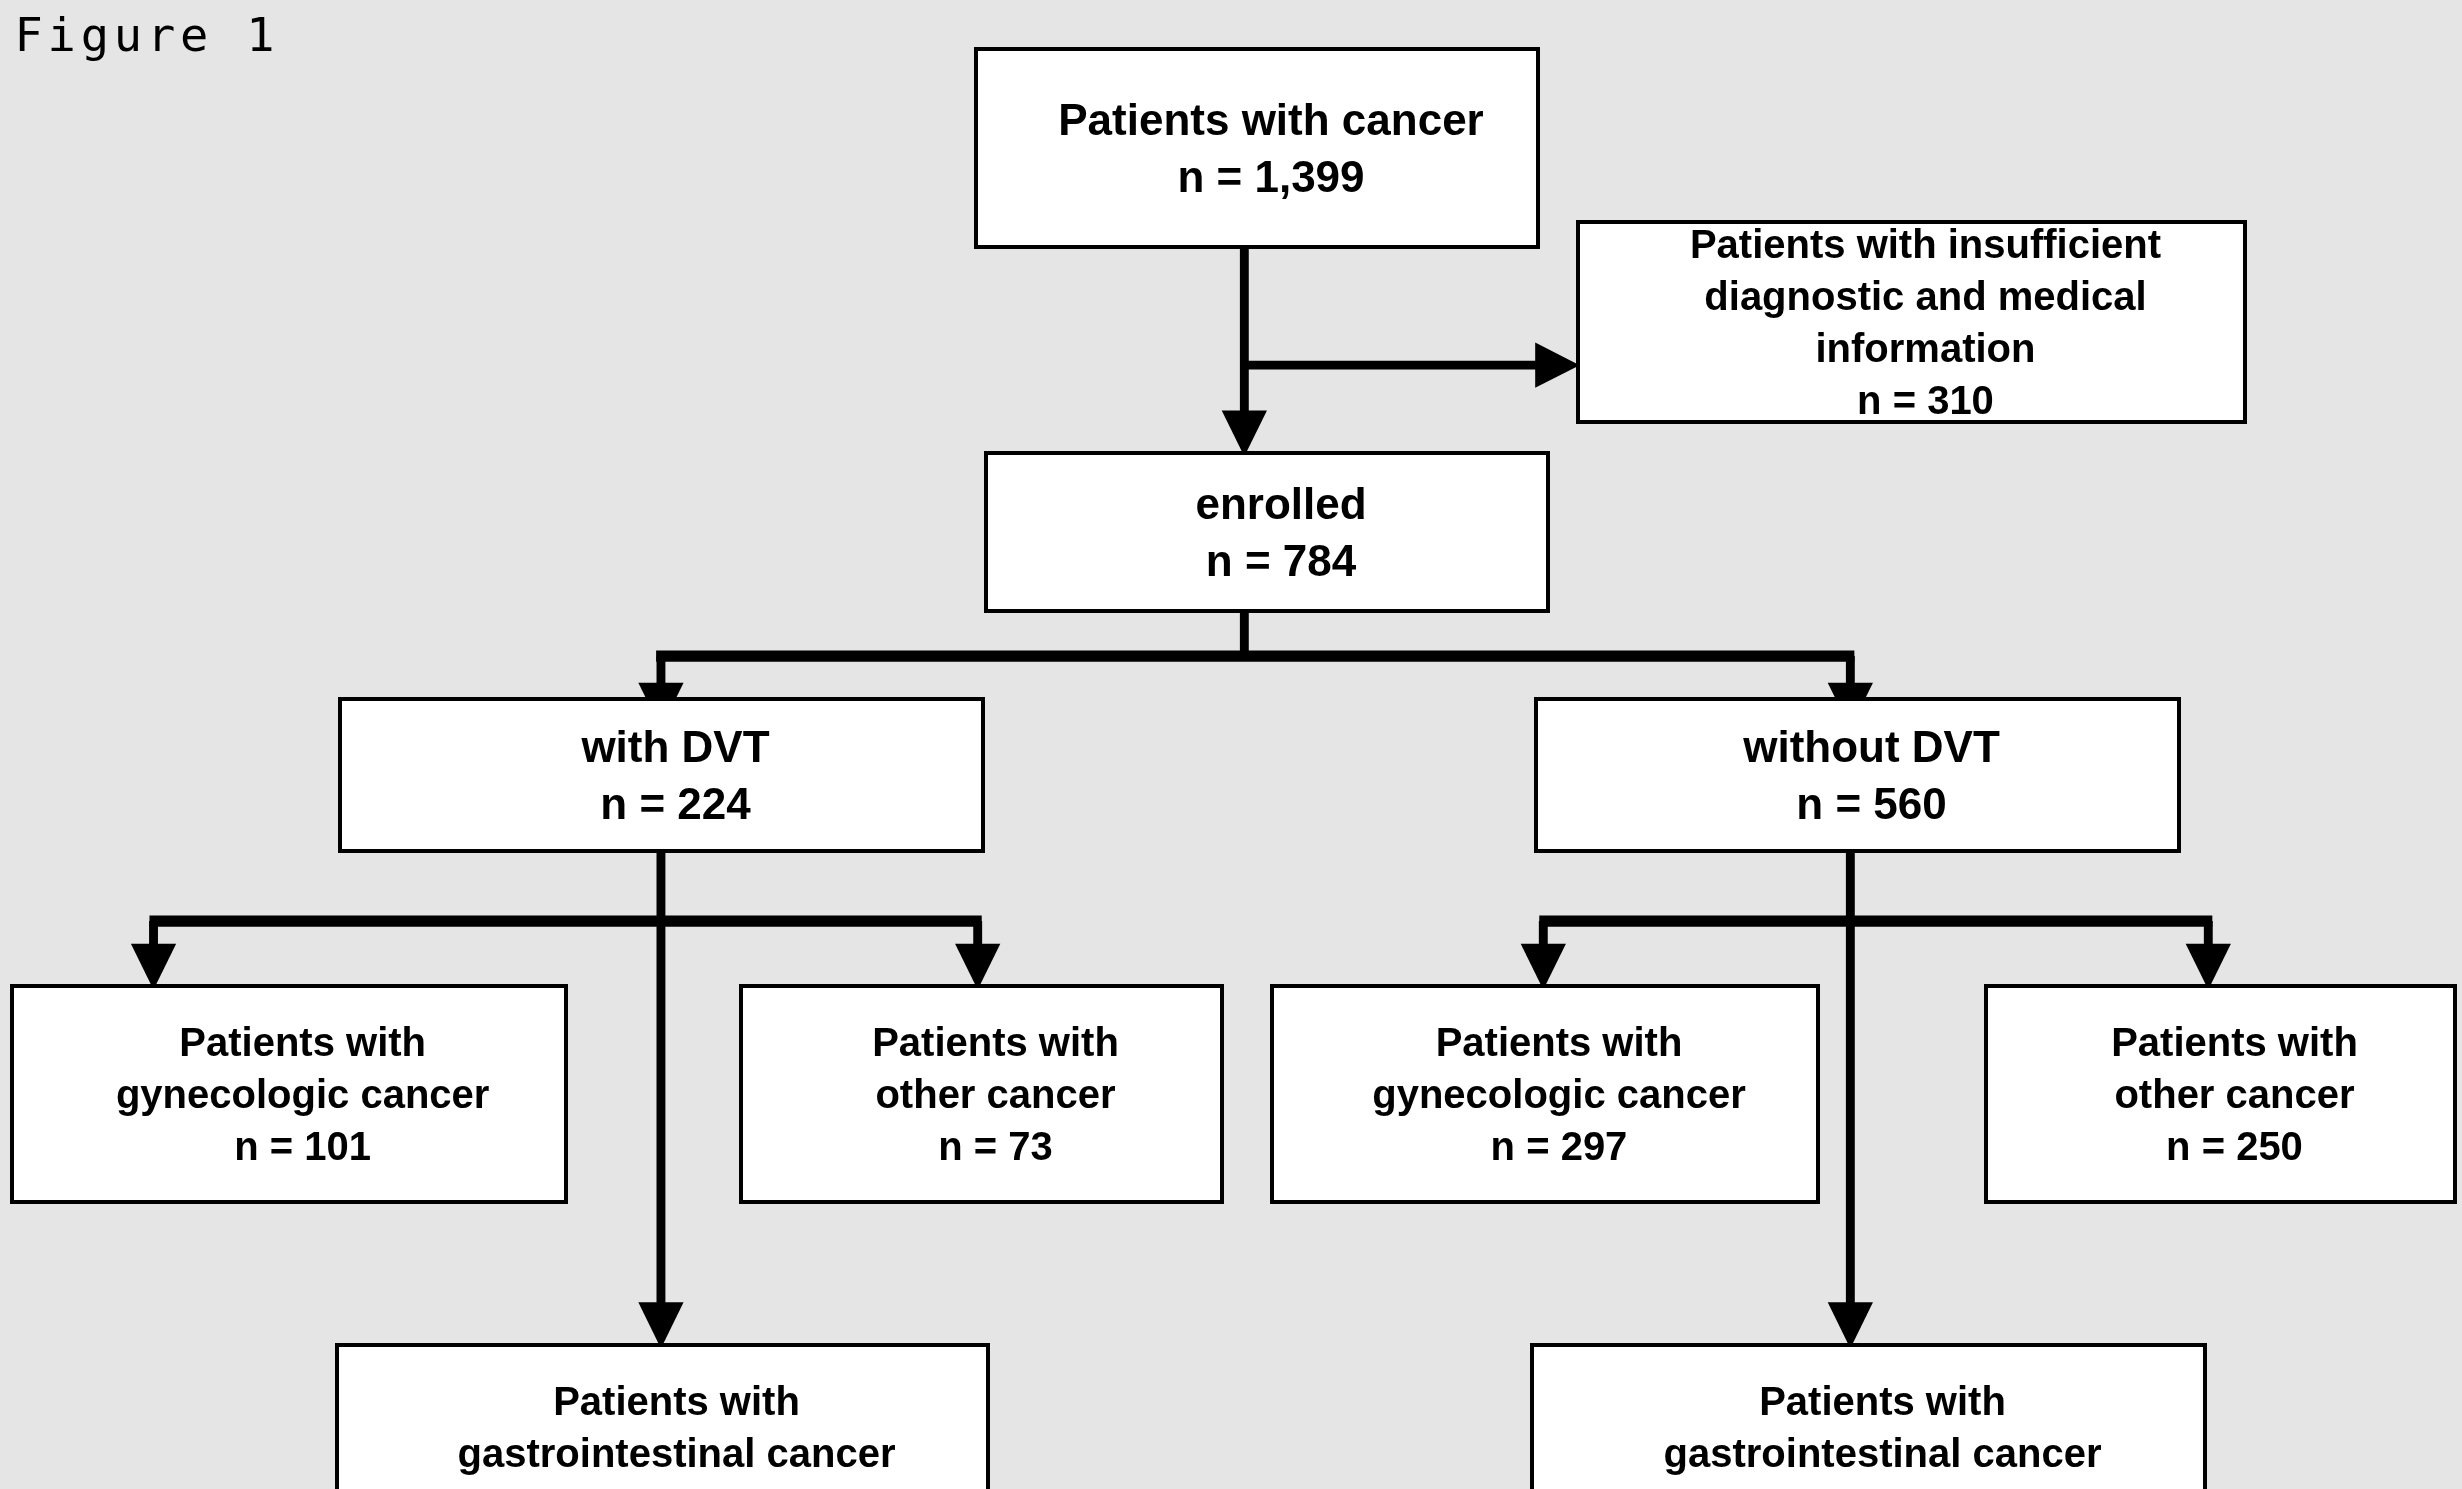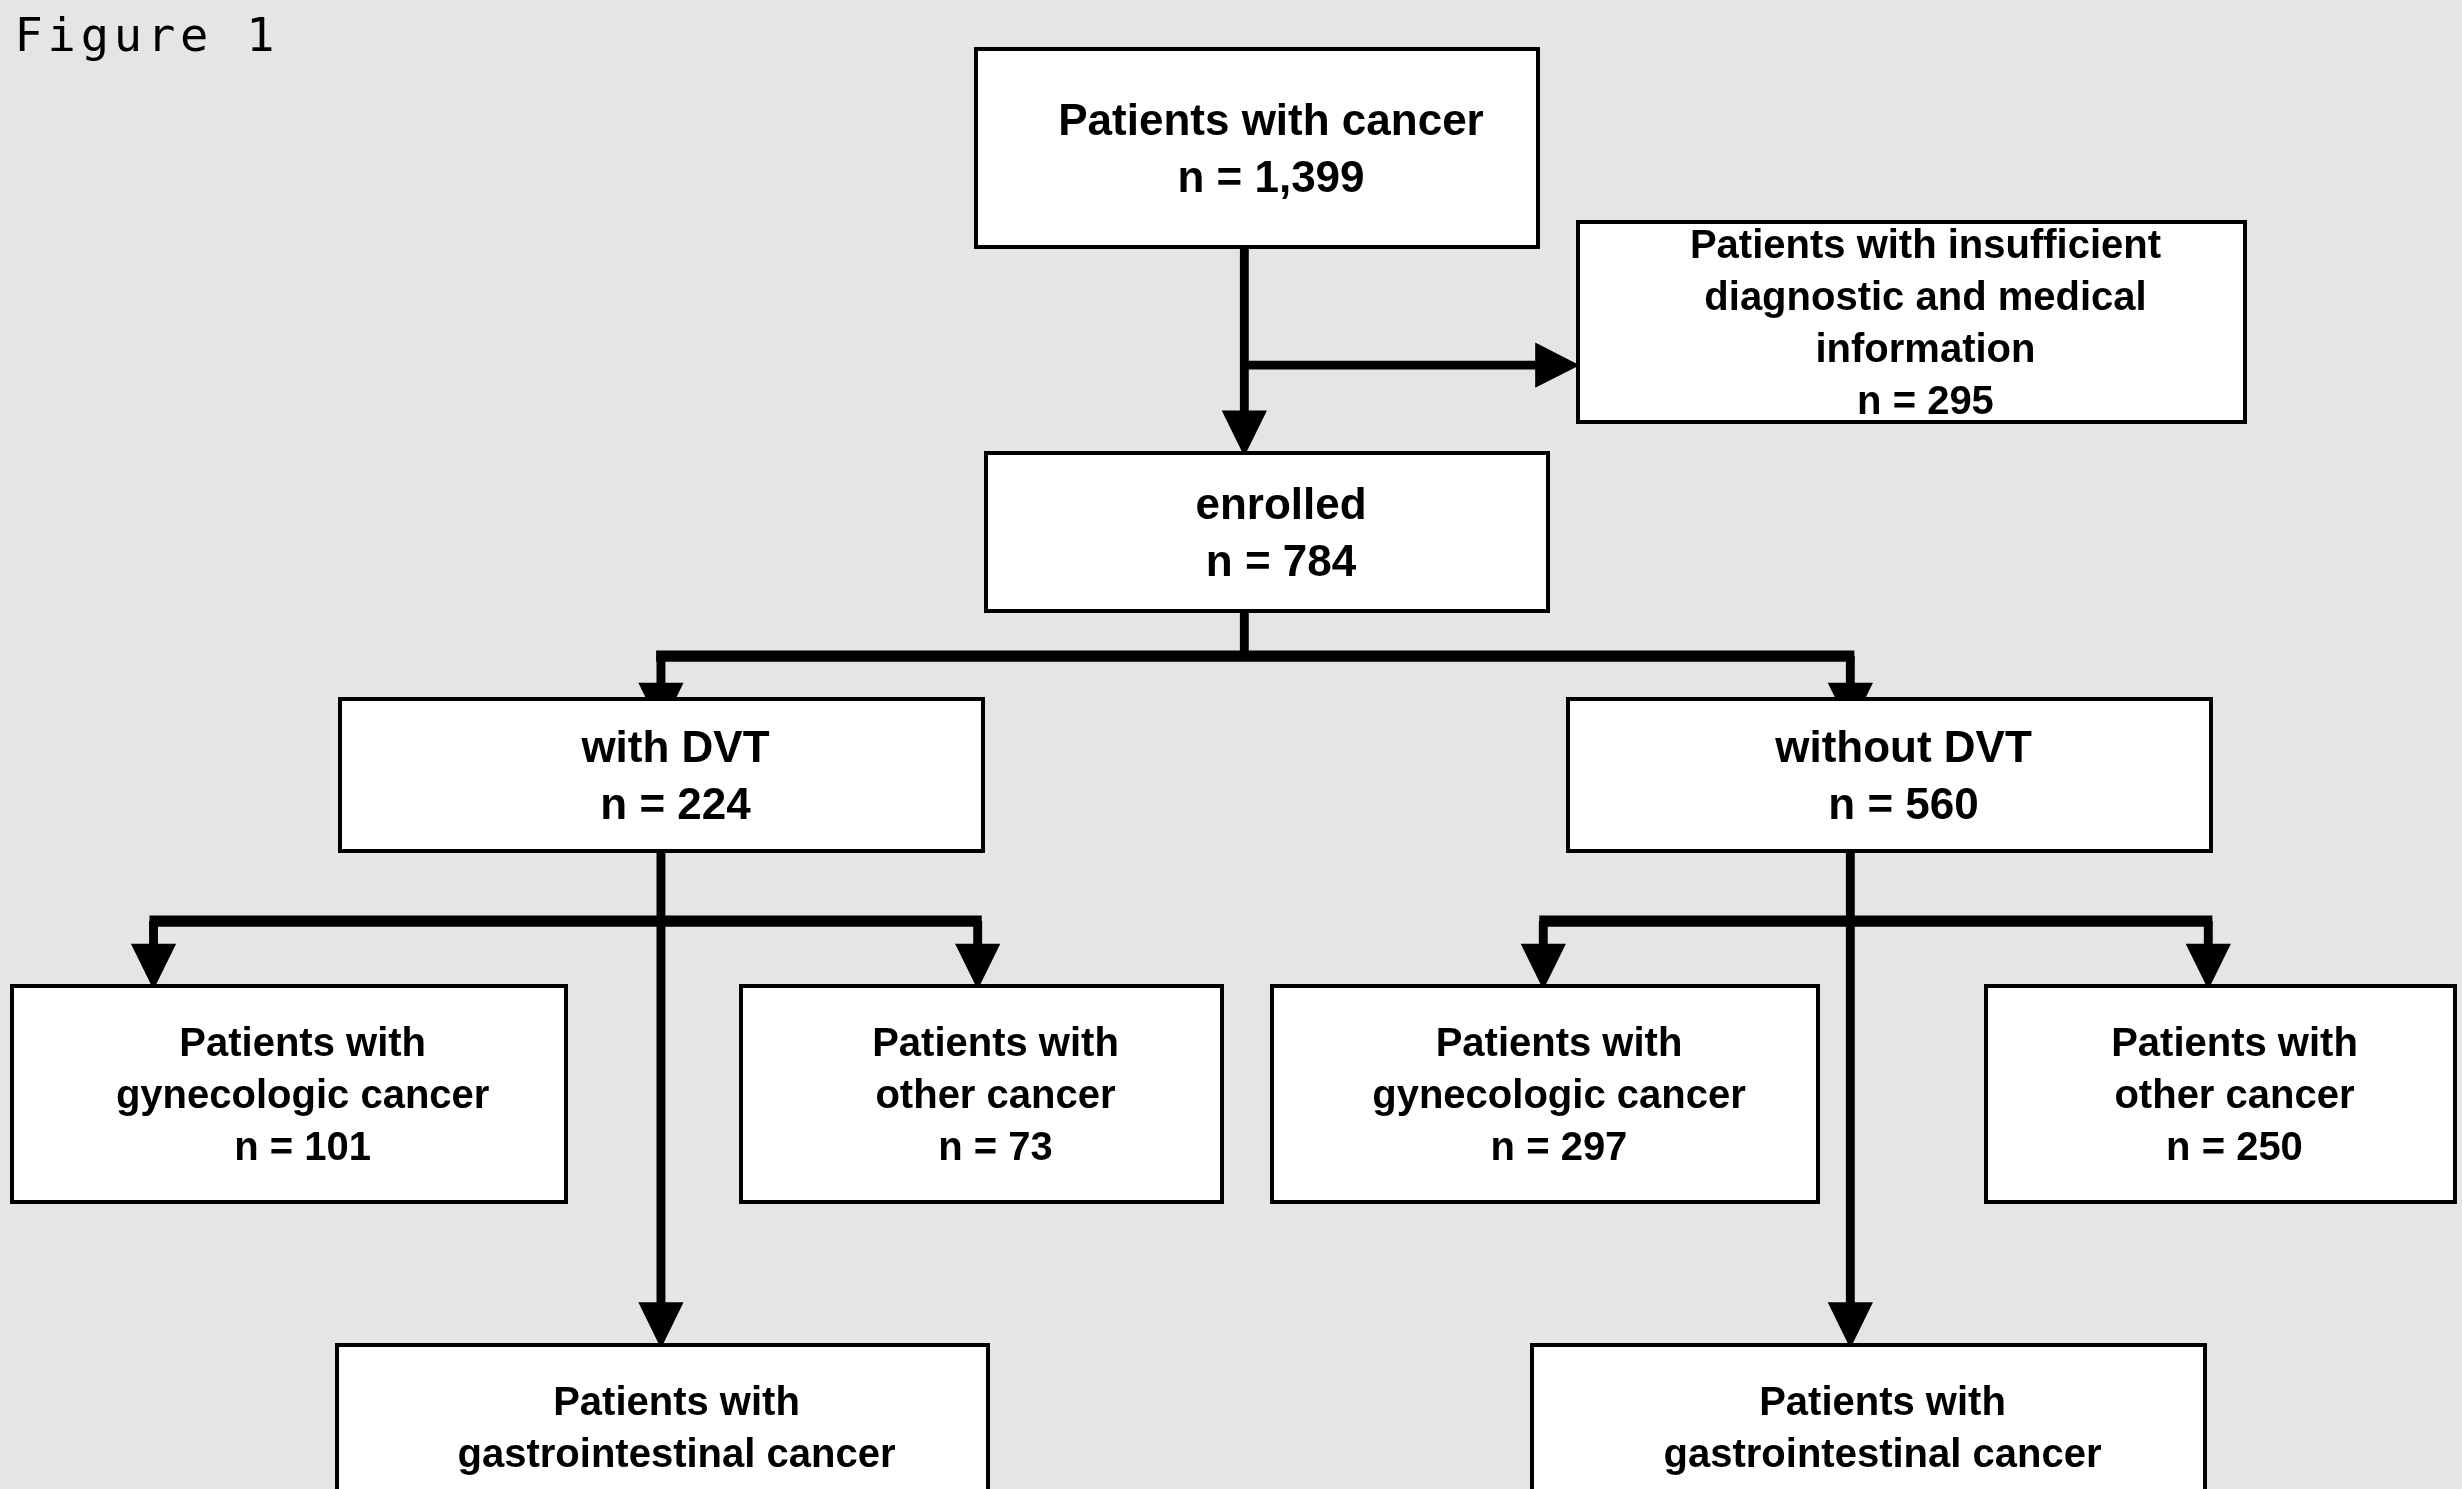--- a/index.html
+++ b/index.html
@@ -115,34 +115,34 @@
 
   <div class="node size-lg" style="left:974px; top:47px; width:566px; height:202px;">
     <span class="ln">Patients with cancer</span>
     <span class="ln">n = 1,399</span>
   </div>
 
   <div class="node size-md" style="left:1576px; top:220px; width:671px; height:204px;">
     <span class="ln">Patients with insufficient</span>
     <span class="ln">diagnostic and medical</span>
     <span class="ln">information</span>
-    <span class="ln">n = 295</span>
+    <span class="ln">n = 310</span>
   </div>
 
   <div class="node size-lg" style="left:984px; top:451px; width:566px; height:162px;">
     <span class="ln">enrolled</span>
     <span class="ln">n = 784</span>
   </div>
 
   <div class="node size-lg" style="left:338px; top:697px; width:647px; height:156px;">
     <span class="ln">with DVT</span>
     <span class="ln">n = 224</span>
   </div>
 
-  <div class="node size-lg" style="left:1566px; top:697px; width:647px; height:156px;">
+  <div class="node size-lg" style="left:1534px; top:697px; width:647px; height:156px;">
     <span class="ln">without DVT</span>
     <span class="ln">n = 560</span>
   </div>
 
   <div class="node size-sm" style="left:9.7px; top:984px; width:558px; height:220px;">
     <span class="ln">Patients with</span>
     <span class="ln">gynecologic cancer</span>
     <span class="ln">n = 101</span>
   </div>
 

